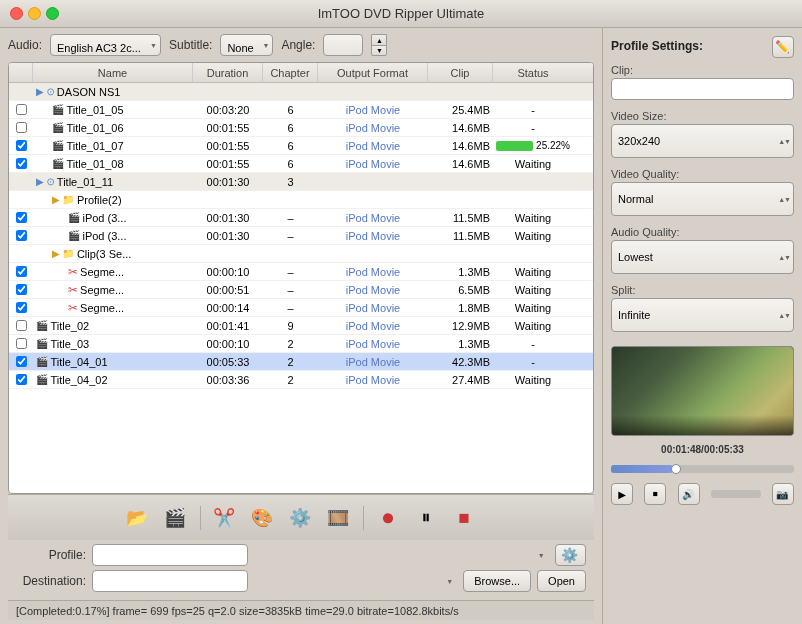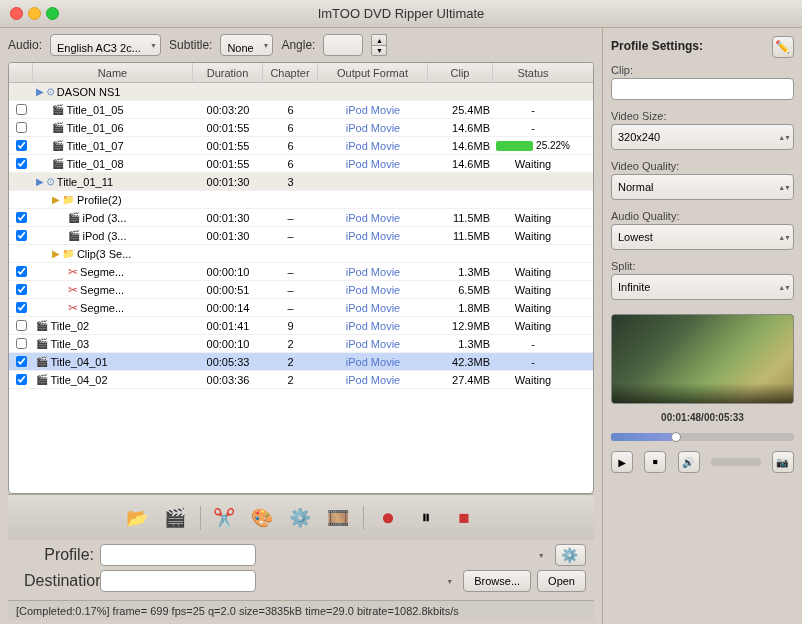--- a/index.html
+++ b/index.html
@@ -211,21 +211,21 @@
     .bottom-fields {
       padding: 4px 8px;
       background: #d6d0c8;
     }
     .field-row {
       display: flex;
       align-items: center;
       gap: 6px;
       margin-bottom: 4px;
     }
-    .field-label { font-size: 16px; color: #333; width: 70px; text-align: right; margin-left: 8px; }
+    .field-label { font-size: 12px; color: #333; width: 70px; text-align: right; }
     .field-input {
       flex: 1;
       height: 22px;
       background: white;
       border: 1px solid #999;
       border-radius: 4px;
       padding: 0 6px;
       font-size: 11px;
     }
     .btn-small {
@@ -280,21 +280,21 @@
       display: flex;
       align-items: center;
       justify-content: center;
       font-size: 12px;
       cursor: pointer;
     }
     .field-group { margin-bottom: 4px; }
     .field-group-label { font-size: 11px; color: #444; margin-bottom: 2px; }
     .settings-select {
       width: 100%;
-      height: 26px;
+      height: 34px;
       background: linear-gradient(to bottom, #f5f3f0, #e8e4de);
       border: 1px solid #999;
       border-radius: 4px;
       padding: 0 18px 0 6px;
       font-size: 11px;
       appearance: none;
       -webkit-appearance: none;
       cursor: pointer;
     }
     .settings-select-wrapper {

